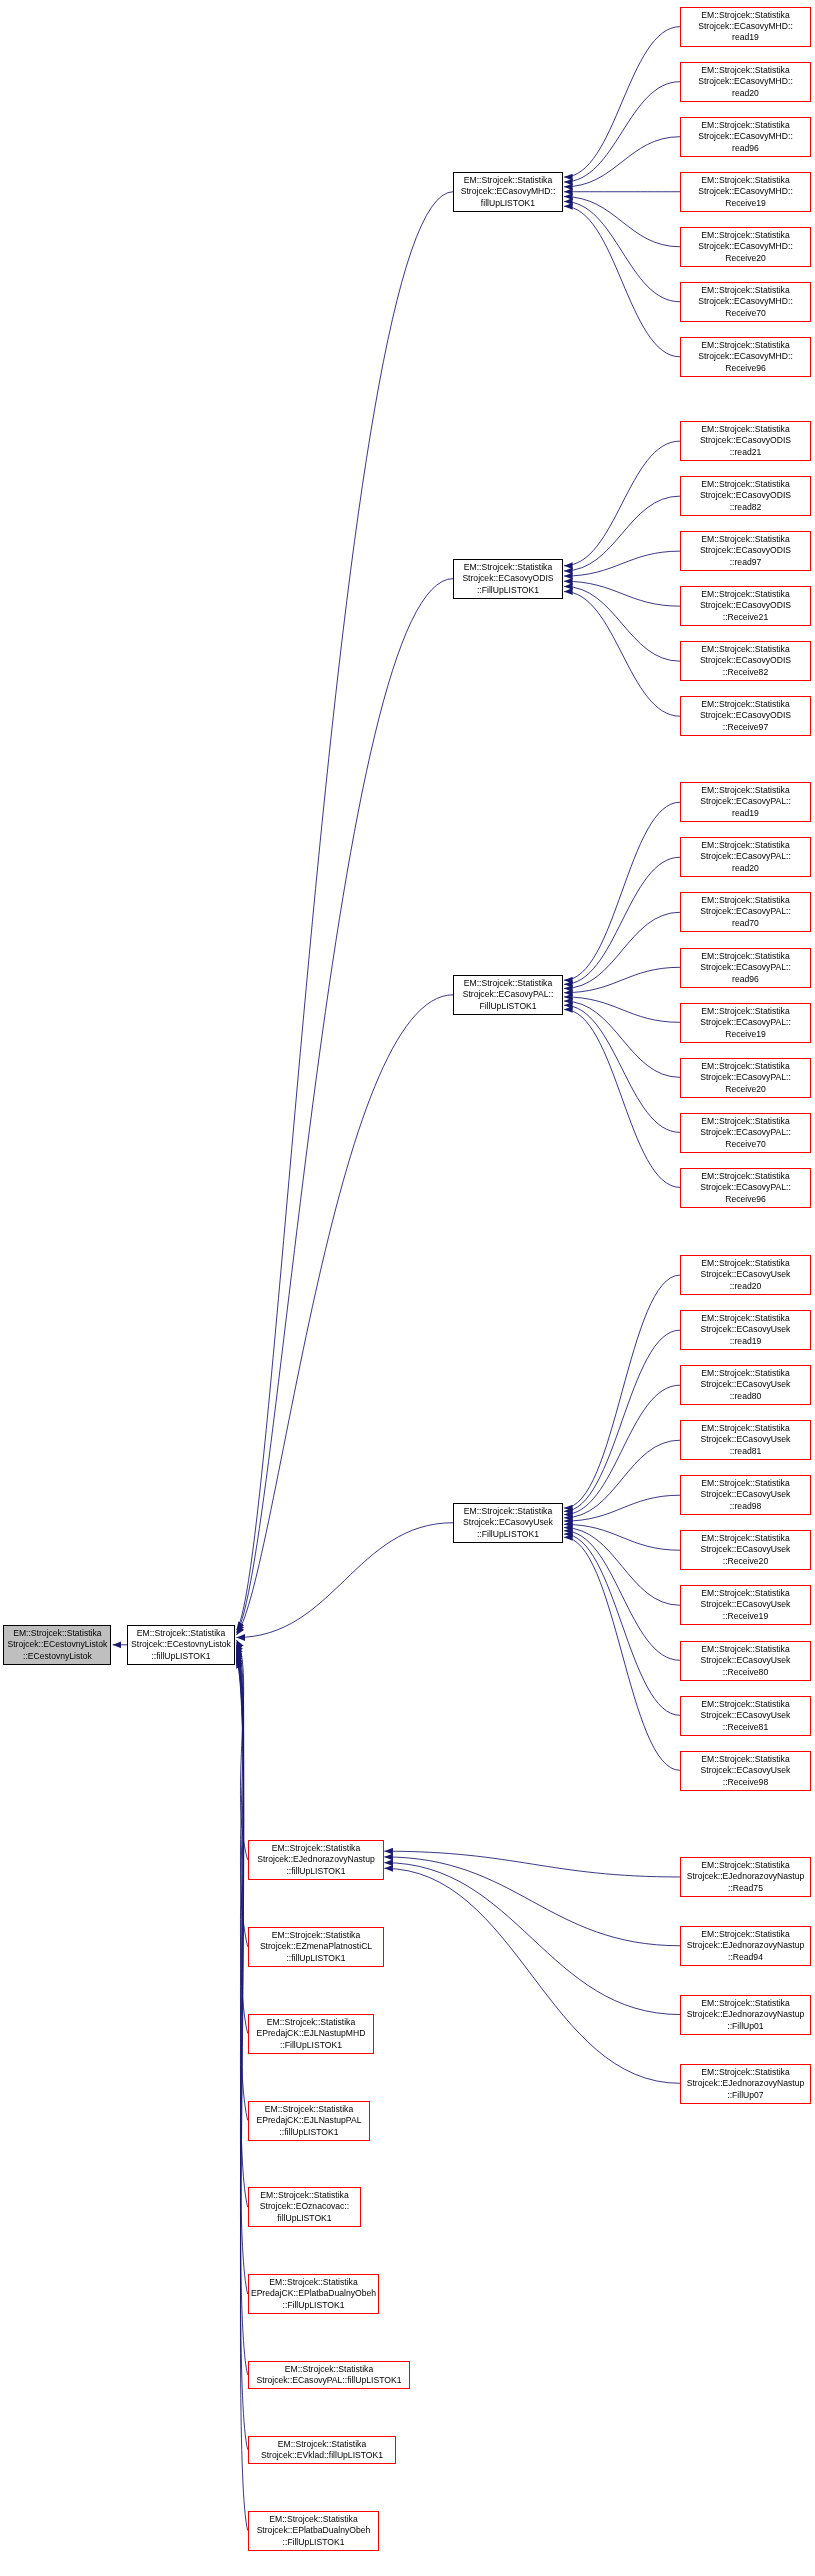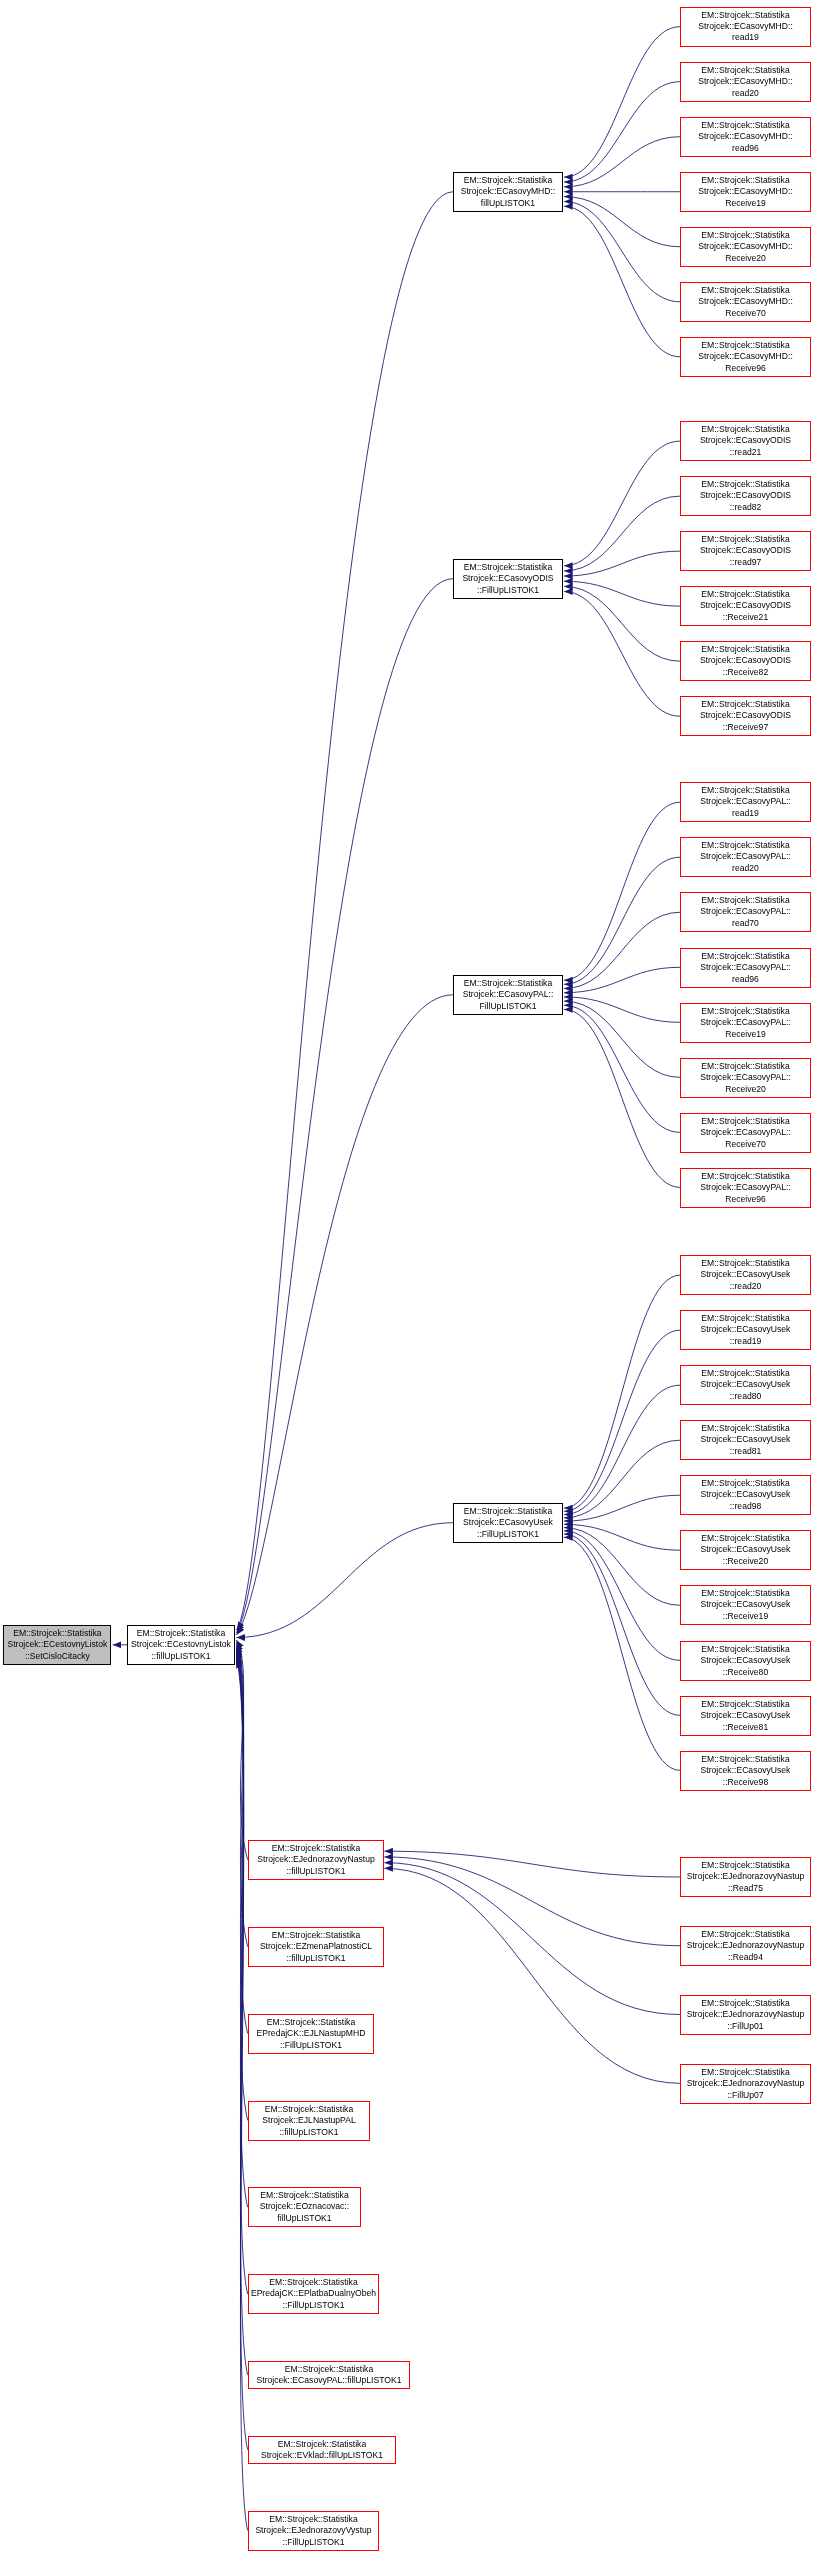--- a/index.html
+++ b/index.html
@@ -90,21 +90,21 @@
       <path d="M 791 1995 C 730.25 1995, 716.75 1784.2222222222222, 656 1784.2222222222222" fill="none" stroke="#191970" stroke-width="1" marker-end="url(#arrow)"></path>
       <path d="M 791 2059 C 730.25 2059, 716.75 1788, 656 1788" fill="none" stroke="#191970" stroke-width="1" marker-end="url(#arrow)"></path>
       <path d="M 791 2183 C 636.2 2183, 601.8 2153, 447 2153" fill="none" stroke="#191970" stroke-width="1" marker-end="url(#arrow)"></path>
       <path d="M 791 2263 C 636.2 2263, 601.8 2159.6666666666665, 447 2159.6666666666665" fill="none" stroke="#191970" stroke-width="1" marker-end="url(#arrow)"></path>
       <path d="M 791 2343 C 636.2 2343, 601.8 2166.3333333333335, 447 2166.3333333333335" fill="none" stroke="#191970" stroke-width="1" marker-end="url(#arrow)"></path>
       <path d="M 791 2423 C 636.2 2423, 601.8 2173, 447 2173" fill="none" stroke="#191970" stroke-width="1" marker-end="url(#arrow)"></path>
     </svg>
 <div class="node" style="left: 3.4px; top: 1625px; width: 108px; height: 40px; border-color: rgb(0, 0, 0); background: rgb(191, 191, 191);">
       <div>EM::Strojcek::Statistika</div>
       <div>Strojcek::ECestovnyListok</div>
-      <div>::SetCisloCitacky</div>
+      <div>::ECestovnyListok</div>
     </div>
     <div class="node linked" style="left: 127px; top: 1625px; width: 108px; height: 40px; border-color: rgb(0, 0, 0); background: rgb(255, 255, 255);">
       <div>EM::Strojcek::Statistika</div>
       <div>Strojcek::ECestovnyListok</div>
       <div>::fillUpLISTOK1</div>
     </div>
     <div class="node linked" style="left: 453px; top: 172px; width: 110px; height: 40px; border-color: rgb(0, 0, 0); background: rgb(255, 255, 255);">
       <div>EM::Strojcek::Statistika</div>
       <div>Strojcek::ECasovyMHD::</div>
       <div>fillUpLISTOK1</div>
@@ -309,21 +309,21 @@
       <div>Strojcek::EZmenaPlatnostiCL</div>
       <div>::fillUpLISTOK1</div>
     </div>
     <div class="node linked" style="left: 248px; top: 2014px; width: 126px; height: 40px; border-color: rgb(255, 0, 0); background: rgb(255, 255, 255);">
       <div>EM::Strojcek::Statistika</div>
       <div>EPredajCK::EJLNastupMHD</div>
       <div>::FillUpLISTOK1</div>
     </div>
     <div class="node linked" style="left: 248px; top: 2101px; width: 122px; height: 40px; border-color: rgb(255, 0, 0); background: rgb(255, 255, 255);">
       <div>EM::Strojcek::Statistika</div>
-      <div>Strojcek::EJLNastupPAL</div>
+      <div>EPredajCK::EJLNastupPAL</div>
       <div>::fillUpLISTOK1</div>
     </div>
     <div class="node linked" style="left: 248px; top: 2187px; width: 113px; height: 40px; border-color: rgb(255, 0, 0); background: rgb(255, 255, 255);">
       <div>EM::Strojcek::Statistika</div>
       <div>Strojcek::EOznacovac::</div>
       <div>fillUpLISTOK1</div>
     </div>
     <div class="node linked" style="left: 248px; top: 2274px; width: 131px; height: 40px; border-color: rgb(255, 0, 0); background: rgb(255, 255, 255);">
       <div>EM::Strojcek::Statistika</div>
       <div>EPredajCK::EPlatbaDualnyObeh</div>
@@ -332,17 +332,17 @@
     <div class="node linked" style="left: 248px; top: 2361px; width: 162px; height: 27.5px; border-color: rgb(255, 0, 0); background: rgb(255, 255, 255);">
       <div>EM::Strojcek::Statistika</div>
       <div>Strojcek::ECasovyPAL::fillUpLISTOK1</div>
     </div>
     <div class="node linked" style="left: 248px; top: 2436px; width: 148px; height: 27.5px; border-color: rgb(255, 0, 0); background: rgb(255, 255, 255);">
       <div>EM::Strojcek::Statistika</div>
       <div>Strojcek::EVklad::fillUpLISTOK1</div>
     </div>
     <div class="node linked" style="left: 248px; top: 2511px; width: 131px; height: 40px; border-color: rgb(255, 0, 0); background: rgb(255, 255, 255);">
       <div>EM::Strojcek::Statistika</div>
-      <div>Strojcek::EJednorazovyVystup</div>
+      <div>Strojcek::EPlatbaDualnyObeh</div>
       <div>::FillUpLISTOK1</div>
     </div>
   </div>
 
 
 </body></html>

